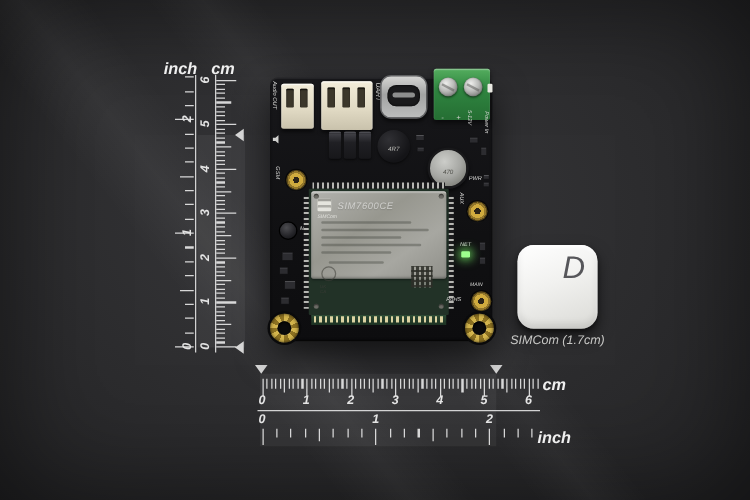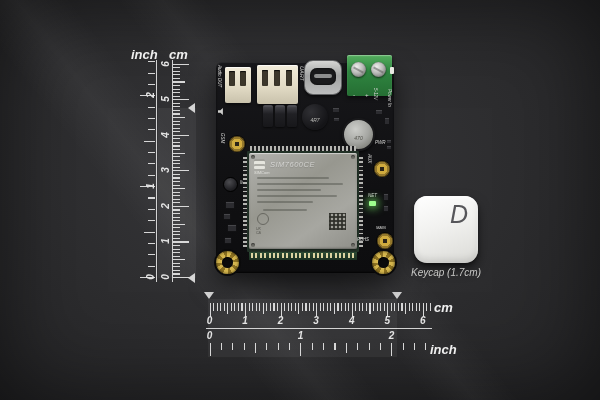--- a/index.html
+++ b/index.html
@@ -166,21 +166,21 @@
 
     <div class="smd" style="left:10px;top:140px;width:8px;height:6px;"></div>
     <div class="smd" style="left:8px;top:152px;width:6px;height:5px;"></div>
     <div class="smd" style="left:12px;top:163px;width:8px;height:6px;"></div>
     <div class="smd" style="left:9px;top:176px;width:6px;height:5px;"></div>
 
     <div class="abs pins-h" style="left:34px;top:84px;width:106px;height:5px;"></div>
     <div class="abs pins-v" style="left:27px;top:95px;width:5px;height:90px;"></div>
     <div class="abs pins-v" style="left:142px;top:95px;width:5px;height:90px;"></div>
     <div class="abs" style="left:31px;top:89px;width:112px;height:101px;background:#223227;border-radius:1px;"></div>
-    <div class="abs shield" style="left:33px;top:91px;width:108px;height:96px;">
+    <div class="abs shield" style="left:33px;top:91px;width:108px;height:70px;">
       <div class="corner-dot" style="left:2px;top:2px;"></div>
       <div class="corner-dot" style="left:102px;top:2px;"></div>
       <div class="corner-dot" style="left:2px;top:90px;"></div>
       <div class="corner-dot" style="left:102px;top:90px;"></div>
       <div class="abs" style="left:5px;top:6px;width:11px;height:10px;background:rgba(242,242,236,.8);border-radius:1px;box-shadow:inset 0 2px 0 rgba(90,90,84,.5), inset 0 5px 0 rgba(242,242,236,.8), inset 0 7px 0 rgba(90,90,84,.4);"></div>
       <div class="abs" style="left:5px;top:17px;font-size:4px;color:rgba(250,250,245,.7);">SIMCom</div>
       <div class="abs" style="left:21px;top:7px;font-size:7.5px;letter-spacing:.5px;color:rgba(255,255,255,.55);text-shadow:0 1px 1px rgba(0,0,0,.15);">SIM7600CE</div>
       <div class="etch" style="left:8px;top:24px;width:72px;"></div>
       <div class="etch" style="left:8px;top:30px;width:86px;"></div>
       <div class="etch" style="left:8px;top:36px;width:64px;"></div>
@@ -212,21 +212,21 @@
         <div class="hole-center"></div>
       </div>
     <div class="hole" style="left:156px;top:189px;">
         <div class="hole-center"></div>
       </div>
   </div>
 
   <div class="keycap">
     <span class="keycap-letter">D</span>
   </div>
-  <div class="keycap-caption">Keycap (1.7cm)</div>
+  <div class="keycap-caption">SIMCom (1.7cm)</div>
 <div style="position: absolute; left: 173px; top: 277px; width: 16px; height: 1.1px; background: rgba(238, 238, 238, 0.88);"></div>
     <div style="position: absolute; left: 173px; top: 273.445px; width: 7px; height: 1.1px; background: rgba(238, 238, 238, 0.88);"></div>
     <div style="position: absolute; left: 173px; top: 269.89px; width: 7px; height: 1.1px; background: rgba(238, 238, 238, 0.88);"></div>
     <div style="position: absolute; left: 173px; top: 266.335px; width: 7px; height: 1.1px; background: rgba(238, 238, 238, 0.88);"></div>
     <div style="position: absolute; left: 173px; top: 262.78px; width: 7px; height: 1.1px; background: rgba(238, 238, 238, 0.88);"></div>
     <div style="position: absolute; left: 173px; top: 259.225px; width: 11.5px; height: 1.1px; background: rgba(238, 238, 238, 0.88);"></div>
     <div style="position: absolute; left: 173px; top: 255.67px; width: 7px; height: 1.1px; background: rgba(238, 238, 238, 0.88);"></div>
     <div style="position: absolute; left: 173px; top: 252.115px; width: 7px; height: 1.1px; background: rgba(238, 238, 238, 0.88);"></div>
     <div style="position: absolute; left: 173px; top: 248.56px; width: 7px; height: 1.1px; background: rgba(238, 238, 238, 0.88);"></div>
     <div style="position: absolute; left: 173px; top: 245.005px; width: 7px; height: 1.1px; background: rgba(238, 238, 238, 0.88);"></div>

